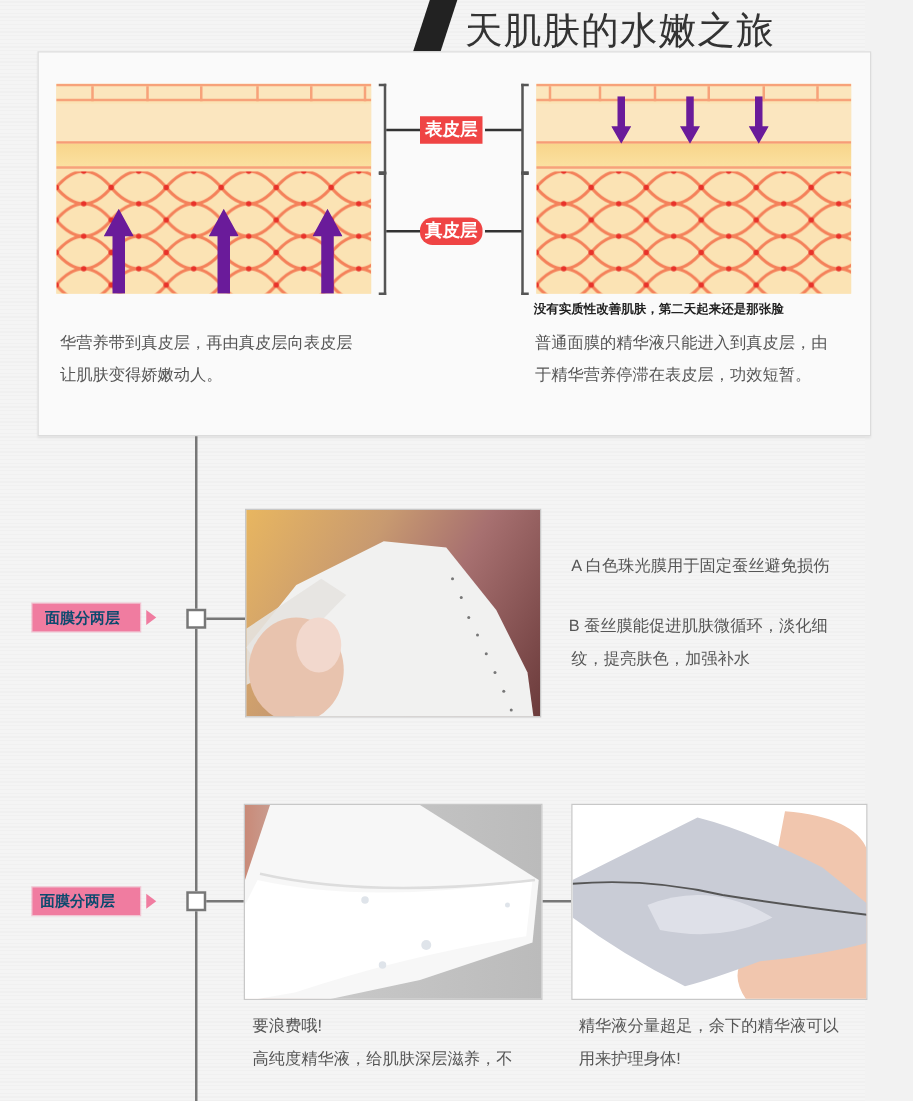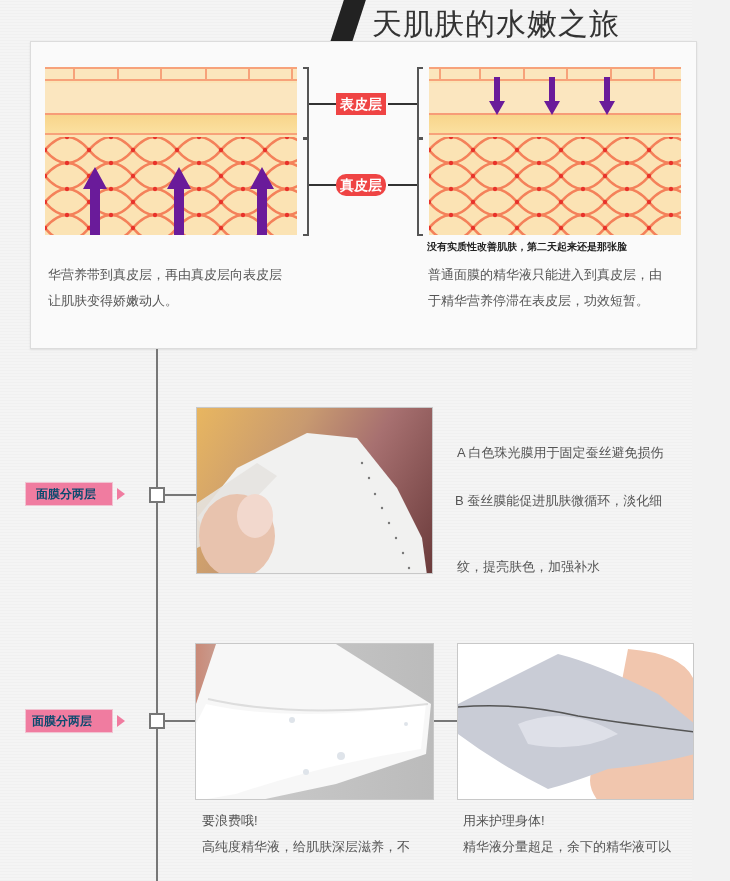--- a/index.html
+++ b/index.html
@@ -225,21 +225,21 @@
         <circle cx="185" cy="100" r="1.2"></circle>
           <circle cx="192" cy="115" r="1.2"></circle>
           <circle cx="199" cy="130" r="1.2"></circle>
         <circle cx="206" cy="145" r="1.2"></circle>
           <circle cx="212" cy="160" r="1.2"></circle>
       </g>
     </svg>
   </div>
   <div class="text-block" style="left:457px;top:440px;width:260px;">A 白色珠光膜用于固定蚕丝避免损伤</div>
   <div class="text-block" style="left:455px;top:488px;width:260px;">B 蚕丝膜能促进肌肤微循环，淡化细</div>
-  <div class="text-block" style="left:457px;top:514px;width:260px;margin-top:40px;">纹，提亮肤色，加强补水</div>
+  <div class="text-block" style="left:457px;top:514px;width:260px;">纹，提亮肤色，加强补水</div>
 
   <div class="pink-tag" style="left:26px;top:710px;width:86px;padding:0 6px;">面膜分两层</div>
   <div class="pink-tri" style="left:117px;top:715px;"></div>
   <div class="node" style="left:149px;top:713px;"></div>
   <div class="conn" style="left:165px;top:720px;width:30px;"></div>
   <div class="conn" style="left:434px;top:720px;width:23px;"></div>
 
   <div class="photo photo2">
     <svg width="239" height="157" viewBox="0 0 239 157">
       <path d="M20 0 L140 0 L235 60 L230 110 L140 140 L60 157 L0 157 L0 60 Z" fill="#f7f7f7"></path>
@@ -260,17 +260,17 @@
       <path d="M0 63 Q60 58 120 72 Q170 80 237 88" stroke="#555" stroke-width="1.5" fill="none"></path>
       <path d="M60 80 Q110 60 160 90 Q120 110 70 100 Z" fill="#e3e5ec" opacity="0.8"></path>
     </svg>
   </div>
 
   <div class="text-block" style="left:202px;top:808px;width:240px;">
     <div>要浪费哦!</div>
     <div>高纯度精华液，给肌肤深层滋养，不</div>
   </div>
   <div class="text-block" style="left:463px;top:808px;width:240px;">
+    <div>精华液分量超足，余下的精华液可以</div>
     <div>用来护理身体!</div>
-    <div>精华液分量超足，余下的精华液可以</div>
   </div>
 
 </div>
 
 </body></html>

